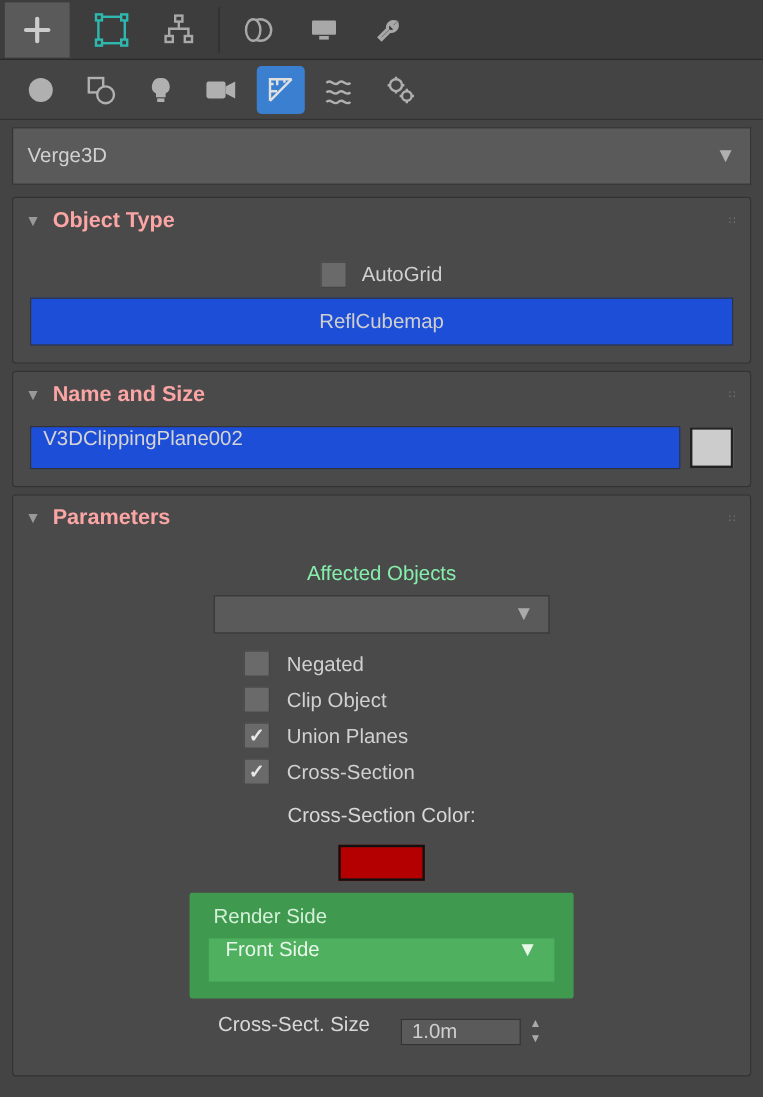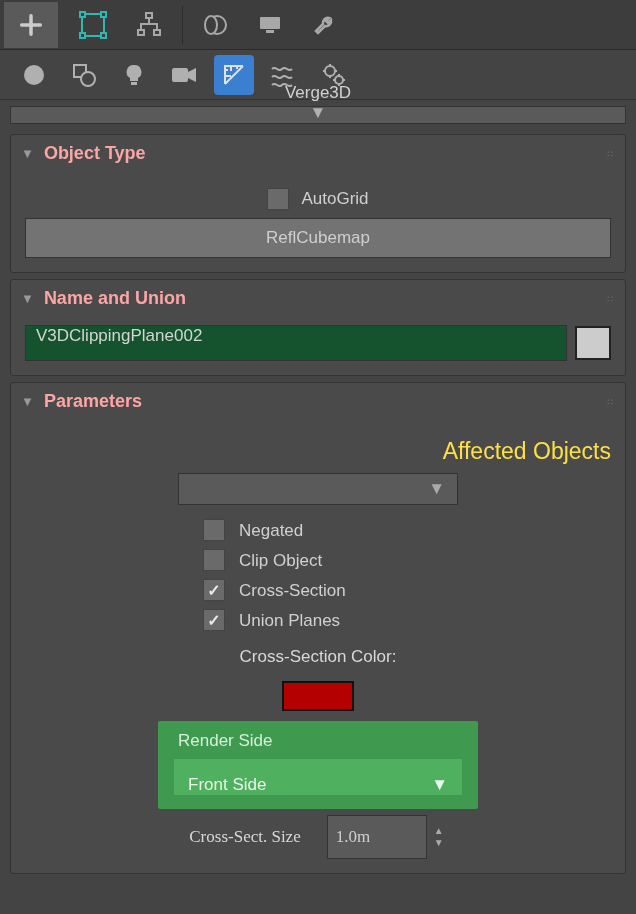--- a/index.html
+++ b/index.html
@@ -47,28 +47,27 @@
     color:#b4b4b4;
     border-radius:4px;
   }
   .cbtn.active {
     background:#3b7fd1;
     color:#e8e8e8;
   }
 
   .dropdown-row {
     margin:6px 10px 10px;
-    height:18px;
+    height:48px;
     background:#5a5a5a;
     border:1px solid #333;
-    display:flex;align-items:center;justify-content:flex-end;
+    display:flex;align-items:center;justify-content:space-between;
     padding:0 12px;
     color:#d0d0d0;
     font-size:17px;
-    flex-direction:column;
   }
   .dropdown-row .caret { color:#b0b0b0; }
 
   .panel {
     background:#4a4a4a;
     margin:6px 10px;
     border-radius:3px;
     border:1px solid #333;
   }
   .panel-header {
@@ -95,46 +94,46 @@
     flex-shrink:0;
   }
   .checkbox.checked::after {
     content:"✓"; color:#e8e8e8; font-size:16px; font-weight:bold;
   }
   .check-label { color:#d0d0d0; }
 
   .btn-pair { display:flex; gap:8px; margin-top:6px;}
   .wide-btn {
     flex:1; height:40px;
-    background:#737373;
+    background:#1d4ed8;
     border:1px solid #333;
     color:#cfcfcf;
     display:flex;align-items:center;justify-content:center;
     font-size:17px;
   }
   .wide-btn.active {
     background:#4a8bd8;
     color:#eaeaea;
   }
   .name-row { display:flex; gap:8px; align-items:center; }
   .text-input {
     flex:1; height:36px;
-    background:#14532d;
+    background:#1d4ed8;
     border:1px solid #333;
     padding:0 10px;
     color:#d4d4d4;
     font-size:17px;
   }
   .swatch {
     width:36px;height:34px;
     background:#cccccc;
     border:2px solid #222;
   }
   .section-label {
-    text-align:right; color:#fde047; margin:10px 0 8px; font-size:23px;
+    text-align:center; color:#86efac; margin:10px 0 8px; font-size:17px;
   }
   .mid-dropdown {
     width:280px; height:32px;
     background:#5a5a5a;
     border:1px solid #333;
     margin:0 auto 14px;
     display:flex;align-items:center;justify-content:flex-end;
     padding:0 12px;
   }
   .param-check {
@@ -152,34 +151,33 @@
   .green-block {
     background:#3f9a4f;
     border-radius:2px;
     margin:10px auto 12px;
     width:320px;
     padding:10px 16px 14px;
   }
   .green-block .g-label { color:#d4f0d8; font-size:17px; margin-bottom:8px; padding-left:4px;}
   .green-dropdown {
     height:36px; background:#4fb05f;
-    display:flex;align-items:flex-end;justify-content:space-between;
+    display:flex;align-items:flex-start;justify-content:space-between;
     padding:0 14px; color:#e8f7ea;
   }
   .spinner-row {
-    display:flex;align-items:center;justify-content:center;gap:26px;
+    display:flex;align-items:flex-start;justify-content:center;gap:26px;
     margin:6px 0;
-    font-family:Liberation Serif, serif;
   }
   .spinner {
     display:flex;align-items:center;
     height:32px;
   }
   .spinner-val {
-    width:100px;height:44px;background:#5a5a5a;
+    width:100px;height:22px;background:#5a5a5a;
     border:1px solid #333;
     display:flex;align-items:center;padding:0 8px;
     color:#cfcfcf;
   }
   .spinner-arrows {
     display:flex;flex-direction:column;
     margin-left:4px;
   }
   .spinner-arrows div {
     width:16px;height:12px;
@@ -296,21 +294,21 @@
     </div>
     <div class="btn-pair">
       <div class="wide-btn">ReflCubemap</div>
     </div>
   </div>
 </div>
 
 <div class="panel">
   <div class="panel-header">
     <span class="collapse-caret">▼</span>
-    <span class="panel-title">Name and Union</span>
+    <span class="panel-title">Name and Size</span>
     <span class="drag-dots">∷</span>
   </div>
   <div class="panel-body">
     <div class="name-row">
       <div class="text-input">V3DClippingPlane002</div>
       <div class="swatch"></div>
     </div>
   </div>
 </div>
 
@@ -329,25 +327,25 @@
     <div class="param-check">
       <span class="checkbox"></span>
       <span class="check-label">Negated</span>
     </div>
     <div class="param-check">
       <span class="checkbox"></span>
       <span class="check-label">Clip Object</span>
     </div>
     <div class="param-check">
       <span class="checkbox checked"></span>
-      <span class="check-label">Cross-Section</span>
+      <span class="check-label">Union Planes</span>
     </div>
     <div class="param-check">
       <span class="checkbox checked"></span>
-      <span class="check-label">Union Planes</span>
+      <span class="check-label">Cross-Section</span>
     </div>
 
     <div class="color-row">
       <span>Cross-Section Color:</span>
       <div class="color-swatch"></div>
     </div>
 
     <div class="green-block">
       <div class="g-label">Render Side</div>
       <div class="green-dropdown">

